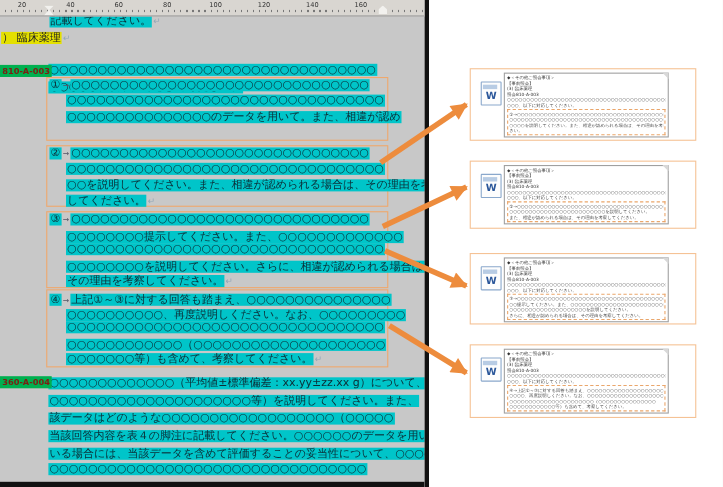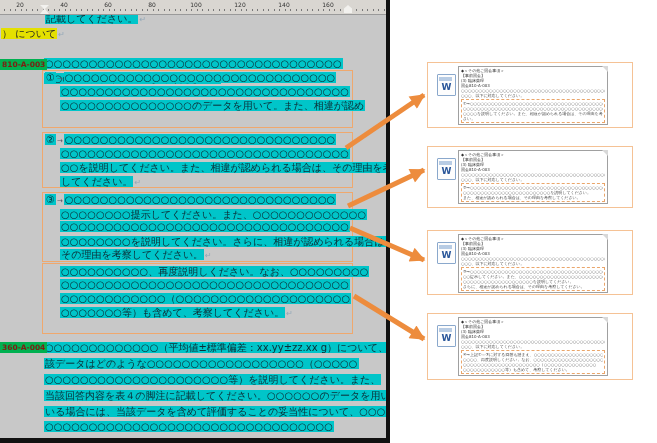--- a/index.html
+++ b/index.html
@@ -71,21 +71,21 @@
       <div class="right-indent-marker"></div>
     </div>
 
     <div class="doc">
 
       <div class="dline" style="left:0;top:12px;padding-left:45px;">
         <span class="hl">記載してください。</span><span class="ret">↵</span>
       </div>
 
       <div class="dline" style="left:0;top:27px;padding-left:1px;">
-        <span class="hl-y">） について</span><span class="ret">↵</span>
+        <span class="hl-y">） 臨床薬理</span><span class="ret">↵</span>
       </div>
 
       <div class="para" style="top:42px;margin-top:16px;">
         <span class="glabel" style="top:1px;">810-A-003</span>
         <div class="pal"><span class="hl">○○○○○○○○○○○○○○○○○○○○○○○○○○○○○○○○○○</span></div>
         <div class="pal"><span class="hl">○○○○○、以下に対応してください。</span><span class="ret">↵</span></div>
       </div>
 
       <div class="iblock" style="top:70px;height:58px;">
         <div class="il first"><span class="hl">①</span><span class="tab">→</span><span class="hl">○○○○○○○○○○○○○○○○○○○○○○○○○○○○○○○</span></div>
@@ -108,34 +108,35 @@
         <div class="il first"><span class="hl">③</span><span class="tab">→</span><span class="hl">○○○○○○○○○○○○○○○○○○○○○○○○○○○○○○○</span></div>
         <div>
             <div class="il"><span class="hl">○○○○○○○○提示してください。また、○○○○○○○○○○○○○</span></div>
             <div class="il"><span class="hl">○○○○○○○○○○○○○○○○○○○○○○○○○○○○○○○○○</span></div>
             <div class="il"><span class="hl">○○○○○○○○を説明してください。さらに、相違が認められる場合は、</span></div>
           </div>
         <div class="il"><span class="hl">その理由を考察してください。</span><span class="ret">↵</span></div>
       </div>
 
       <div class="iblock" style="top:263px;height:71px;">
+        <div class="il first"><span class="hl">④</span><span class="tab">→</span><span class="hl">上記①～③に対する回答も踏まえ、○○○○○○○○○○○○○○○</span></div>
         <div>
             <div class="il"><span class="hl">○○○○○○○○○○、再度説明しください。なお、○○○○○○○○○</span></div>
             <div class="il"><span class="hl">○○○○○○○○○○○○○○○○○○○○○○○○○○○○○○○○○</span></div>
             <div class="il"><span class="hl">○○○○○○○○○○○○（○○○○○○○○○○○○○○○○○○○○</span></div>
           </div>
         <div class="il"><span class="hl">○○○○○○○等）も含めて、考察してください。</span><span class="ret">↵</span></div>
       </div>
 
       <div class="para" style="top:341px;">
         <span class="glabel" style="top:1px;">360-A-004</span>
         <div>
             <div class="pbl"><span class="hl">○○○○○○○○○○○○○（平均値±標準偏差：xx.yy±zz.xx g）について、当</span></div>
+            <div class="pbl"><span class="hl">○○○○○○○○○○○○○○○○○○○○○等）を説明してください。また、</span></div>
             <div class="pbl"><span class="hl">該データはどのような○○○○○○○○○○○○○○○○○○（○○○○○</span></div>
-            <div class="pbl"><span class="hl">○○○○○○○○○○○○○○○○○○○○○等）を説明してください。また、</span></div>
             <div class="pbl"><span class="hl">当該回答内容を表４の脚注に記載してください。○○○○○○のデータを用いて</span></div>
             <div class="pbl"><span class="hl">いる場合には、当該データを含めて評価することの妥当性について、○○○○○</span></div>
             <div class="pbl"><span class="hl">○○○○○○○○○○○○○○○○○○○○○○○○○○○○○○○○○</span></div>
             <div class="pbl"><span class="hl">○も踏まえて、説明してください。</span></div>
           </div>
       </div>
 
       <div class="bottom-bar"></div>
     </div>
   </div>

